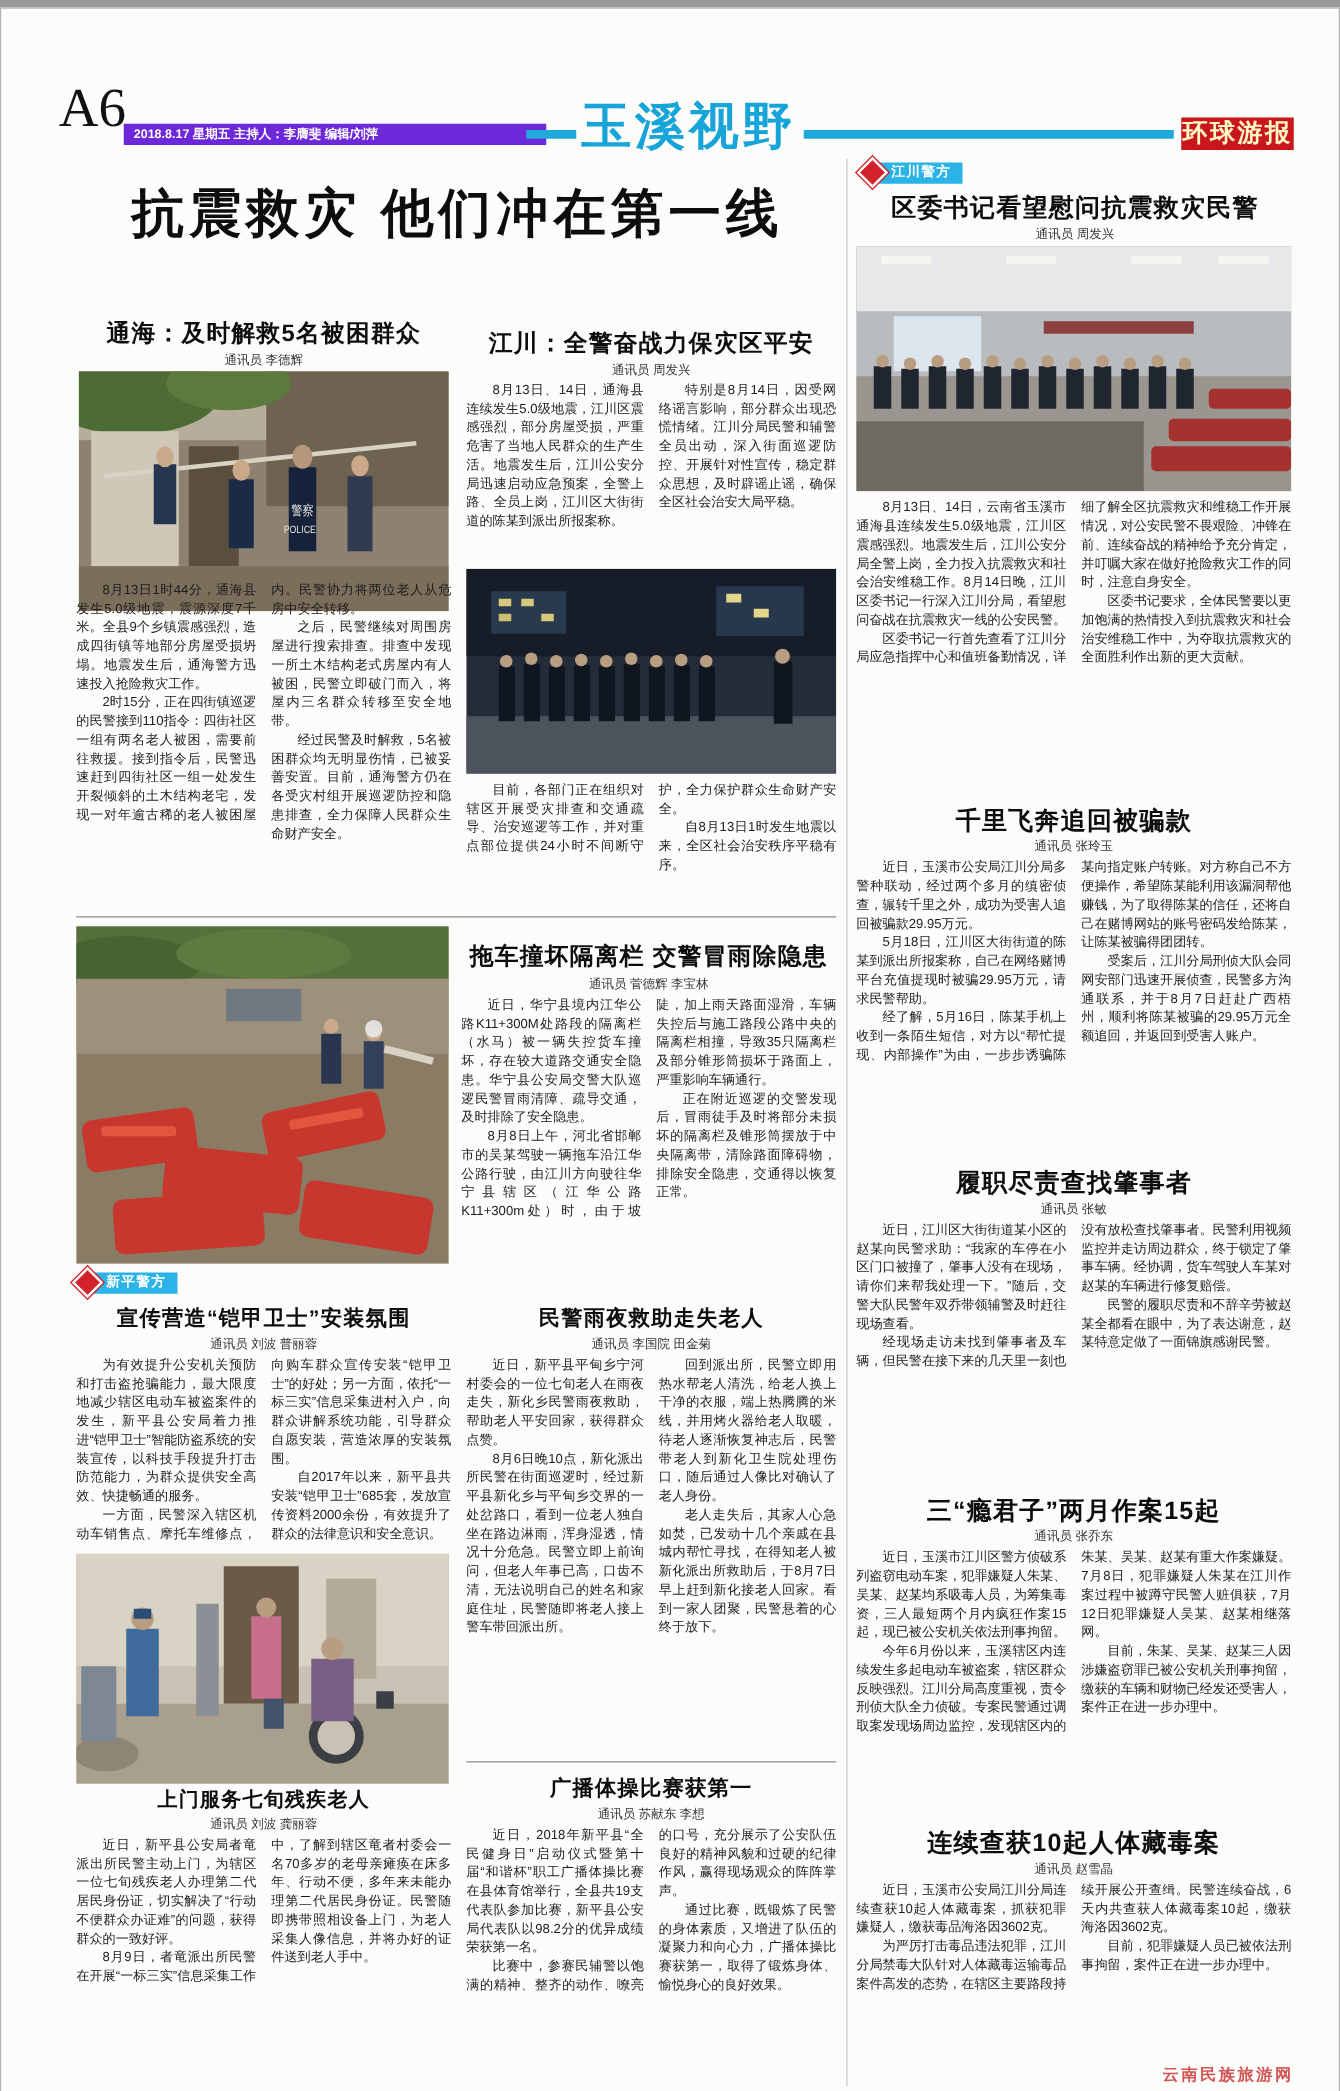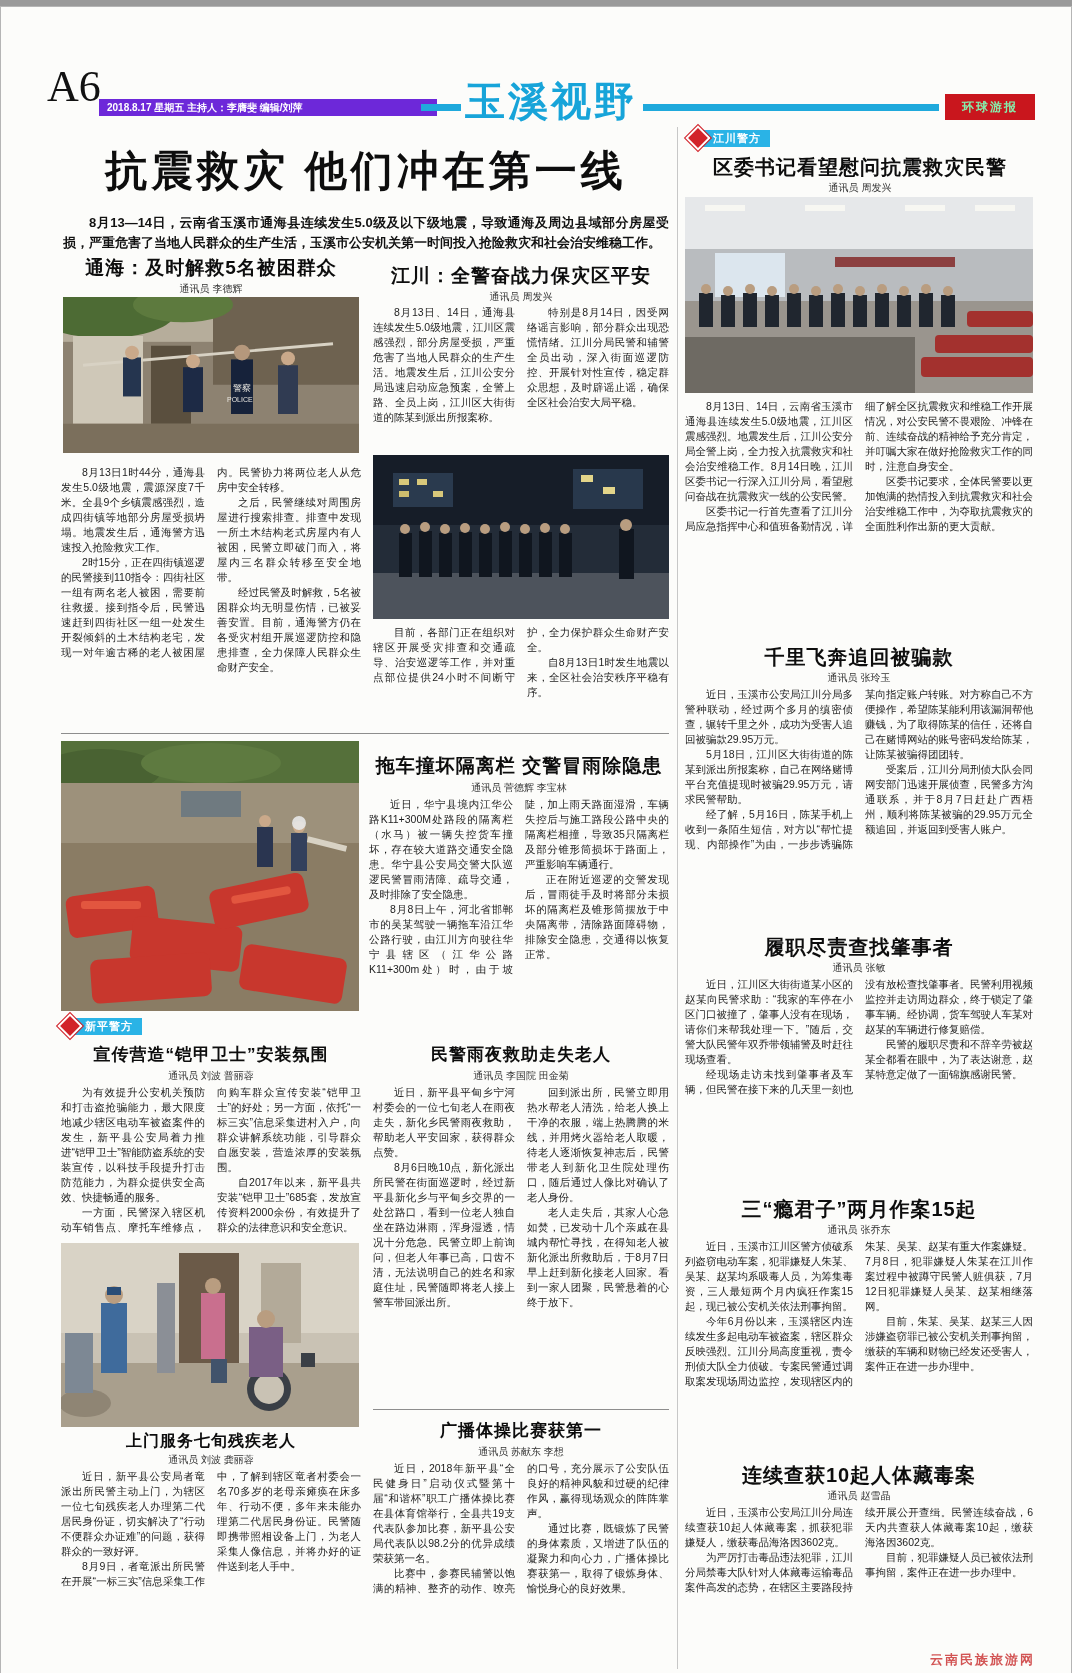--- a/index.html
+++ b/index.html
@@ -5,21 +5,21 @@
   html,body{margin:0;padding:0;background:#9a9a9a;}
   .page{position:relative;width:1072px;height:1673px;margin:6px auto;background:#fcfcfa;
         font-family:"Liberation Sans","DejaVu Sans",sans-serif;overflow:hidden;
         border:1px solid #b5b5b5;box-sizing:border-box;}
   .abs{position:absolute;}
   
   .page-num{font-family:"Liberation Serif","DejaVu Serif",serif;font-size:44px;color:#111;line-height:1;}
   .info-bar{background:#6d28d9;color:#fff;font-size:10px;font-weight:bold;line-height:17px;padding:0 8px;white-space:nowrap;overflow:hidden;}
   .cy-line{background:#1fa9dc;}
   .section-title{color:#17a4d9;font-weight:bold;font-size:40px;letter-spacing:3px;line-height:1;}
-  .masthead{background:#c9161d;color:#86efac;font-weight:bold;font-size:12px;text-align:center;letter-spacing:2px;}
+  .masthead{background:#c9161d;color:#fef9c3;font-weight:bold;font-size:20px;text-align:center;letter-spacing:2px;}
   
   .lead-hl{font-weight:900;font-size:42px;letter-spacing:4px;color:#0d0d0d;text-align:center;line-height:1.15;}
   .lead-intro{font-size:13px;font-weight:bold;line-height:20px;text-align:justify;color:#111;}
   .lead-intro p{margin:0;text-indent:2em;}
   .art-title{font-weight:bold;color:#0d0d0d;text-align:center;letter-spacing:1px;line-height:1.2;}
   .byline{font-size:10px;color:#333;text-align:center;line-height:14px;}
   
   .body-text{font-size:10.5px;line-height:15px;text-align:justify;color:#1c1c1c;overflow:hidden;}
   .cols2{column-count:2;column-gap:12px;}
   .body-text p{margin:0;text-indent:2em;}
@@ -44,27 +44,24 @@
   <div class="abs page-num" style="left:46px;top:58px;">A6</div>
   <div class="abs info-bar" style="left:98px;top:92px;width:322px;height:17px;">2018.8.17 星期五  主持人：李膺斐  编辑/刘萍</div>
   <div class="abs cy-line" style="left:420px;top:97px;width:40px;height:7px;"></div>
   <div class="abs section-title" style="left:464px;top:74px;">玉溪视野</div>
   <div class="abs cy-line" style="left:642px;top:97px;width:296px;height:7px;"></div>
   <div class="abs masthead" style="left:944px;top:87px;width:90px;height:26px;line-height:26px;">环球游报</div>
 
   <div class="abs vrule" style="left:676px;top:120px;height:1542px;"></div>
 
   <div class="abs lead-hl" style="left:60px;top:140px;width:610px;">抗震救灾  他们冲在第一线</div>
-  <div class="abs lead-intro" style="left:62px;top:206px;width:606px;height:44px;overflow:hidden;">
-    <p>8月13—14日，云南省玉溪市通海县连续发生5.0级及以下级地震，导致通海及周边县域部分房屋受损，严重危害了当地人民群众的生产生活，玉溪市公安机关第一时间投入抢险救灾和社会治安维稳工作。</p>
-  </div>
 
   <div class="abs art-title" style="left:60px;top:250px;width:300px;font-size:19px;">通海：及时解救5名被困群众</div>
   <div class="abs byline" style="left:60px;top:275px;width:300px;">通讯员 李德辉</div>
-  <div class="photo" style="left:62px;top:290px;width:296px;height:156px;">
+  <div class="photo" style="left:62px;top:290px;width:296px;height:192px;">
     <svg viewBox="0 0 296 160" preserveAspectRatio="none">
       <rect width="296" height="160" fill="#8d8271"></rect>
       <rect x="0" y="0" width="296" height="46" fill="#b6ad9b"></rect>
       <rect x="150" y="0" width="146" height="90" fill="#6e6250"></rect>
       <ellipse cx="42" cy="16" rx="70" ry="26" fill="#4d6b34"></ellipse>
       <ellipse cx="120" cy="8" rx="50" ry="18" fill="#5d7a3e"></ellipse>
       <rect x="10" y="40" width="70" height="90" fill="#cfc8b8"></rect>
       <rect x="88" y="50" width="40" height="80" fill="#5a4f3e"></rect>
       <line x1="20" y1="70" x2="270" y2="48" stroke="#d8d2c4" stroke-width="3"></line>
       <rect x="60" y="62" width="18" height="40" fill="#25354f"></rect>

